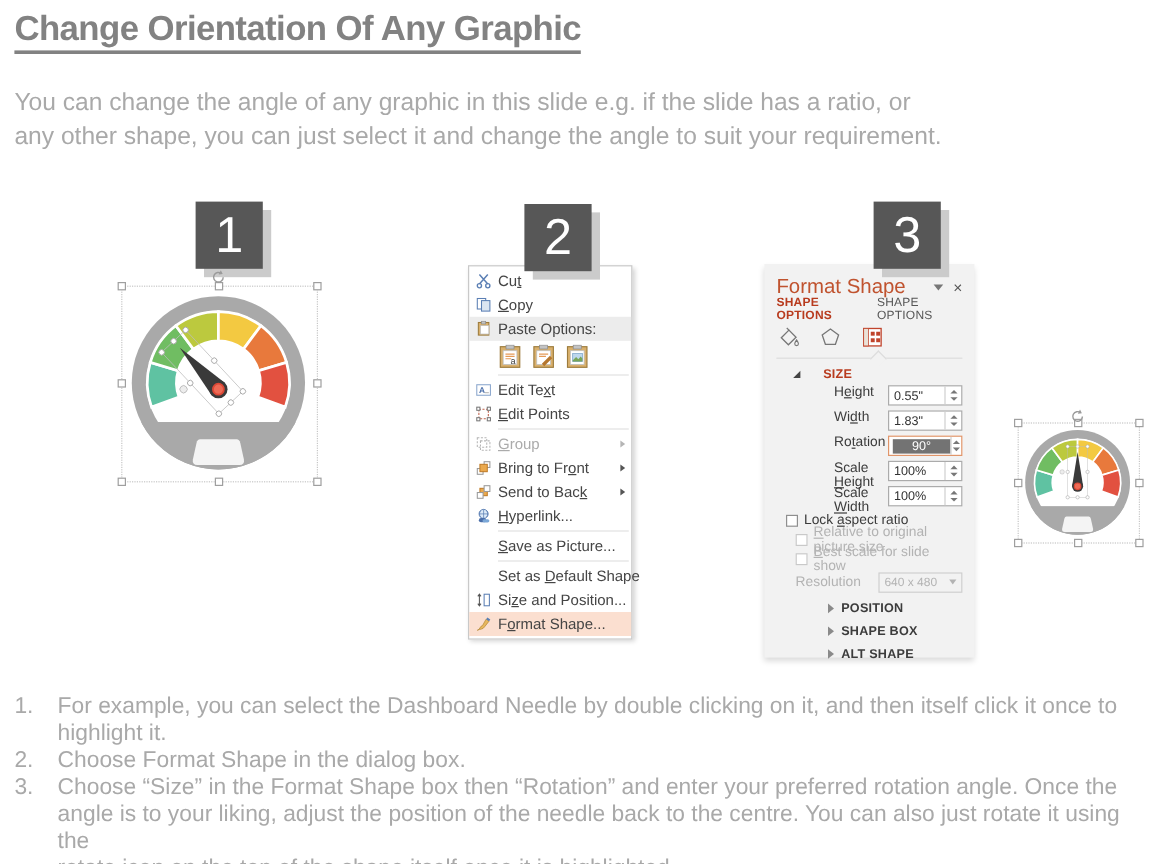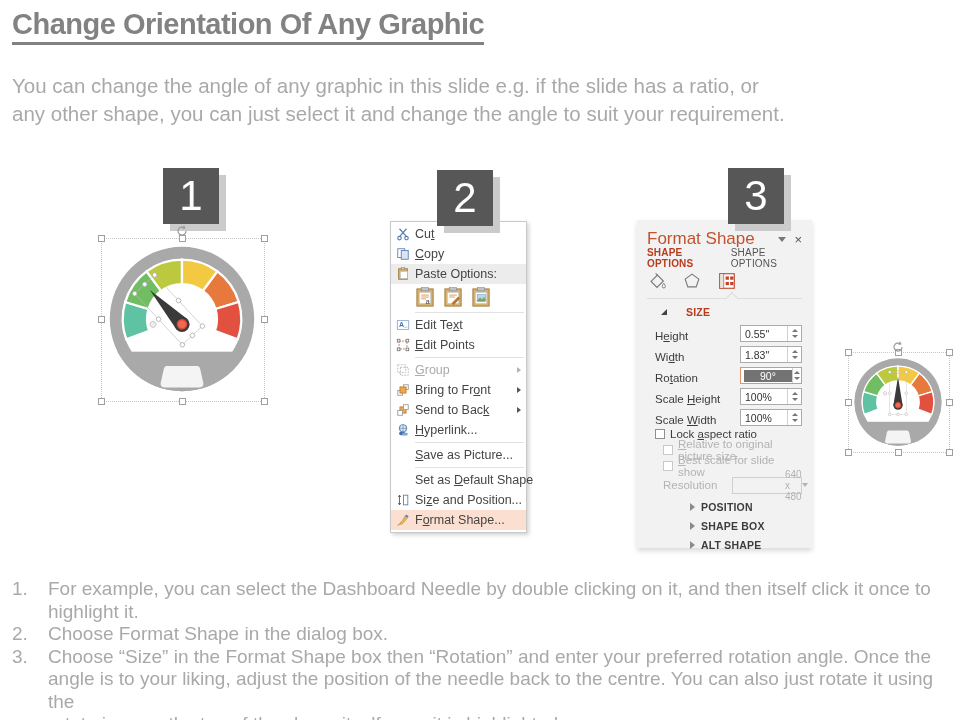--- a/index.html
+++ b/index.html
@@ -55,40 +55,40 @@
   .ptab1{font-size:10px;font-weight:bold;color:#b83b1e;letter-spacing:.2px;}
   .ptab2{font-size:10px;color:#555;letter-spacing:.2px;}
   .picon-row{display:flex;gap:15px;align-items:center;height:26px;margin-top:3px;position:relative;
              border-bottom:1px solid #dcdcdc;padding-bottom:3px;}
   .picon-row svg{width:20px;height:20px;}
   .notch{position:absolute;width:9px;height:9px;background:#f2f2f2;border-left:1px solid #dcdcdc;
          border-top:1px solid #dcdcdc;transform:rotate(45deg);left:80px;bottom:-5.5px;}
   .sizehdr{display:flex;align-items:center;gap:5px;margin:7px 0 3px 0;}
   .sizetri{width:0;height:0;border-bottom:6px solid #444;border-left:6px solid transparent;}
   .sizehdr span{font-size:10.5px;font-weight:bold;color:#b83b1e;letter-spacing:.2px;margin-left:14px;}
-  .frow{display:flex;align-items:flex-end;height:21px;padding-left:8px;}
+  .frow{display:flex;align-items:flex-start;height:21px;padding-left:8px;margin-left:40px;}
   .flabel{flex:1;color:#3c3c3c;}
   .fbox{width:62px;height:17px;background:#fff;border:1px solid #ababab;display:flex;align-items:center;
         box-sizing:border-box;}
   .fbox.orange{border:1px solid #e0956a;}
   .fval{flex:1;padding-left:4px;font-size:10.5px;color:#333;}
   .fval.bluesel{background:#737373;color:#fff;flex:none;margin-left:3px;padding:0 16px;}
   .spin{width:13px;border-left:1px solid #d0d0d0;height:100%;display:flex;flex-direction:column;
         align-items:center;justify-content:space-evenly;}
   .spin i{display:block;width:0;height:0;}
   .spin .up{border-bottom:3.5px solid #777;border-left:3px solid transparent;border-right:3px solid transparent;}
   .spin .dn{border-top:3.5px solid #777;border-left:3px solid transparent;border-right:3px solid transparent;}
   .cbrow{display:flex;align-items:center;height:16px;gap:5px;padding-left:8px;}
   .cbrow.indent{padding-left:16px;}
   .cb{width:10px;height:10px;background:#fff;border:1px solid #8f8f8f;box-sizing:border-box;flex:none;}
   .cbrow.dis .cb{border-color:#c9c9c9;}
   .cbrow.dis span{color:#b3b3b3;}
   .resrow{display:flex;align-items:center;height:22px;padding-left:16px;}
   .reslabel{flex:1;color:#b3b3b3;}
-  .resbox{width:70px;height:17px;border:1px solid #cfcfcf;display:flex;align-items:center;box-sizing:border-box;padding-left:48px;}
+  .resbox{width:70px;height:17px;border:1px solid #cfcfcf;display:flex;align-items:center;box-sizing:border-box;}
   .resval{flex:1;padding-left:4px;font-size:10px;color:#b3b3b3;}
   .resdd{width:0;height:0;border-top:4px solid #b3b3b3;border-left:3.5px solid transparent;
          border-right:3.5px solid transparent;margin-right:4px;}
   .secrow{display:flex;align-items:center;height:17px;gap:6px;margin-top:2px;padding-left:43px;}
   .sectri{width:0;height:0;border-left:5px solid #8a8a8a;border-top:4px solid transparent;
           border-bottom:4px solid transparent;}
   .secrow span{font-size:10.5px;font-weight:bold;color:#3c3c3c;letter-spacing:.2px;}
 
   
   .notes{position:absolute;left:12px;top:578px;width:930px;color:#a9a9a9;font-size:19px;line-height:22.5px;}

